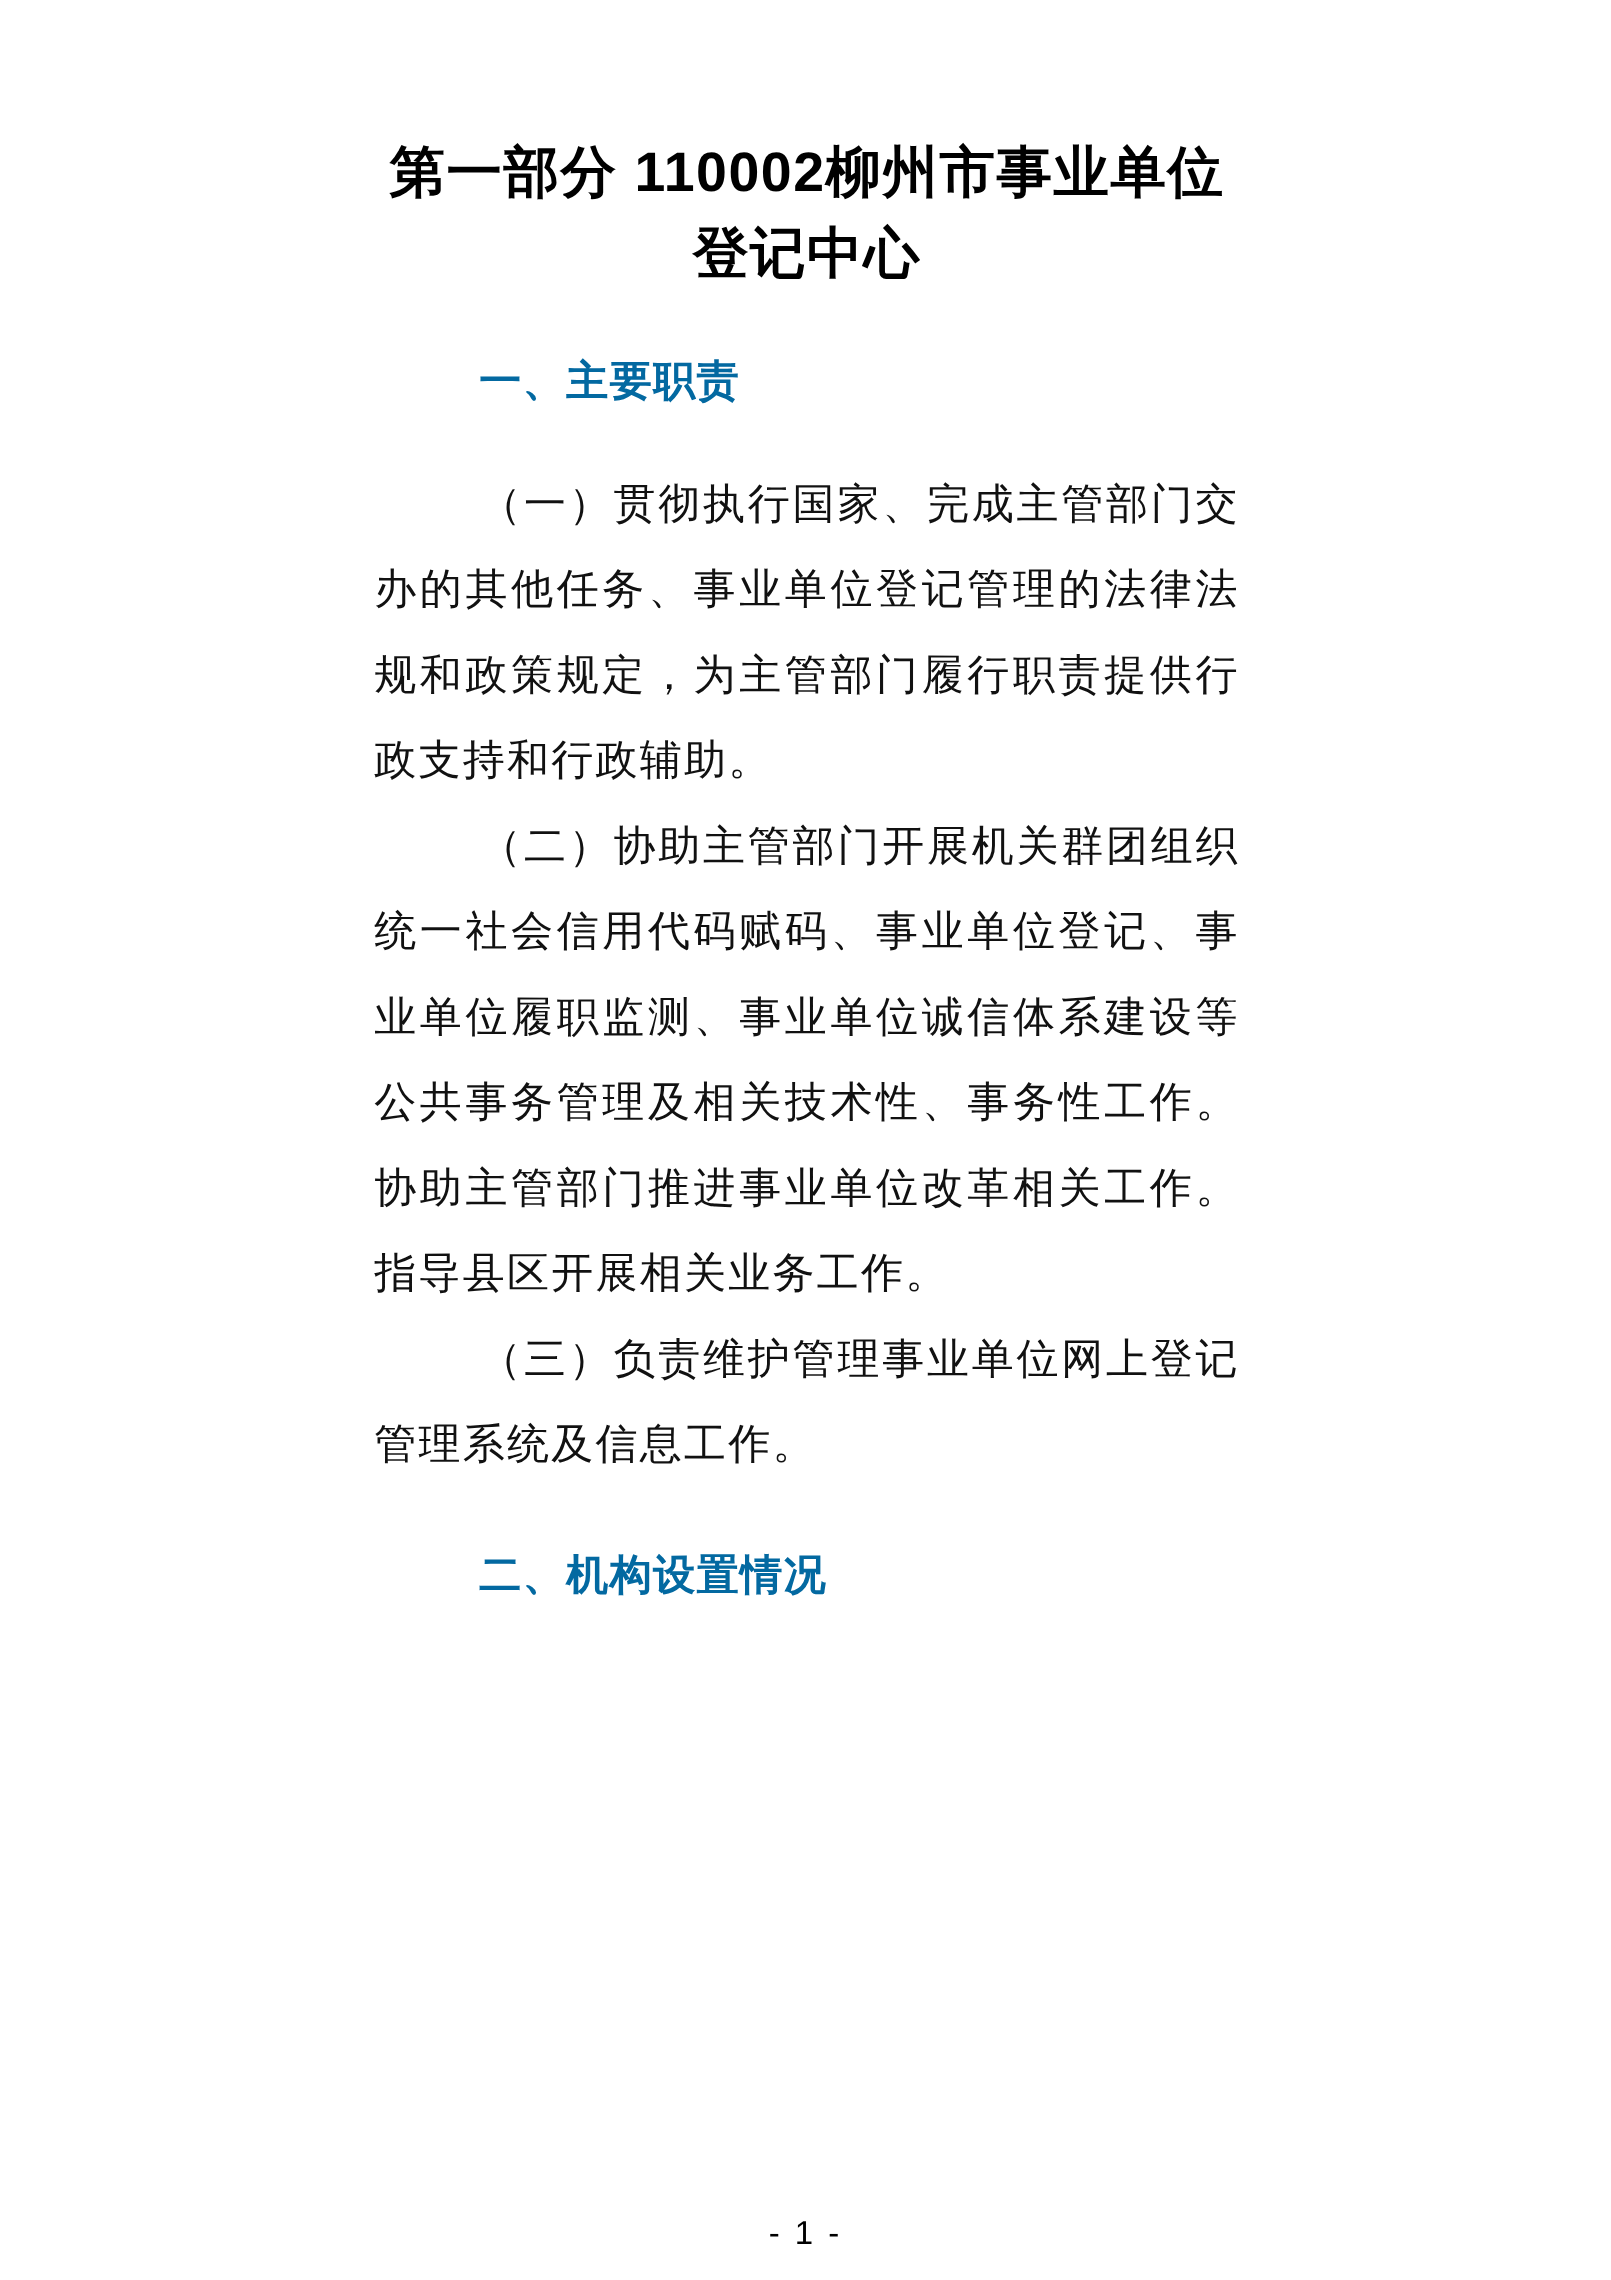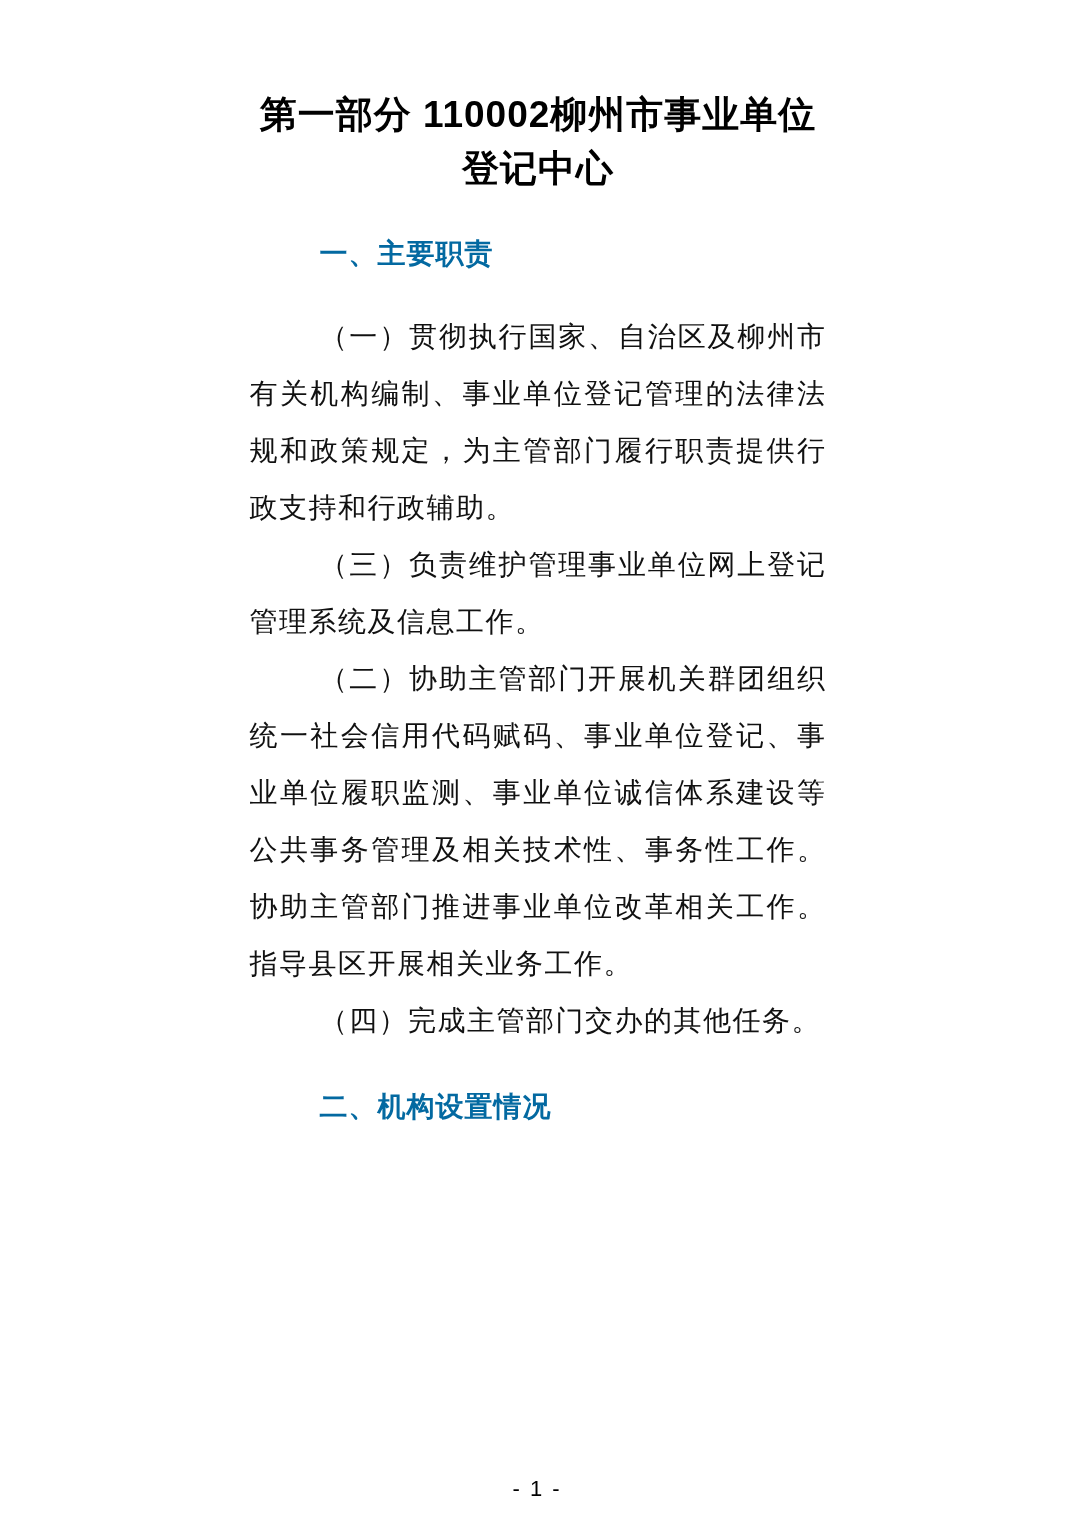--- a/index.html
+++ b/index.html
@@ -75,27 +75,26 @@
 
 <div class="page">
   <div class="content">
 
     <h1 class="doc-title">
       <span class="title-line">第一部分 110002柳州市事业单位登记中心</span>
     </h1>
 
     <h2 class="section-heading">一、主要职责</h2>
 
-    <p class="body-para">（一）贯彻执行国家、自治区及柳州市有关机构编制、事业单位登记管理的法律法规和政策规定，为主管部门履行职责提供行政支持和行政辅助。</p>
+    <p class="body-para">（一）贯彻执行国家、完成主管部门交办的其他任务、事业单位登记管理的法律法规和政策规定，为主管部门履行职责提供行政支持和行政辅助。</p>
+
+    <p class="body-para">（二）协助主管部门开展机关群团组织统一社会信用代码赋码、事业单位登记、事业单位履职监测、事业单位诚信体系建设等公共事务管理及相关技术性、事务性工作。协助主管部门推进事业单位改革相关工作。指导县区开展相关业务工作。</p>
 
     <p class="body-para">（三）负责维护管理事业单位网上登记管理系统及信息工作。</p>
 
-    <p class="body-para">（二）协助主管部门开展机关群团组织统一社会信用代码赋码、事业单位登记、事业单位履职监测、事业单位诚信体系建设等公共事务管理及相关技术性、事务性工作。协助主管部门推进事业单位改革相关工作。指导县区开展相关业务工作。</p>
-
-    <p class="body-para">（四）完成主管部门交办的其他任务。</p>
 
     <h2 class="section-heading">二、机构设置情况</h2>
 
 
   </div>
 
   <div class="footer-page-number">- 1 -</div>
 </div>
 
 </body></html>

